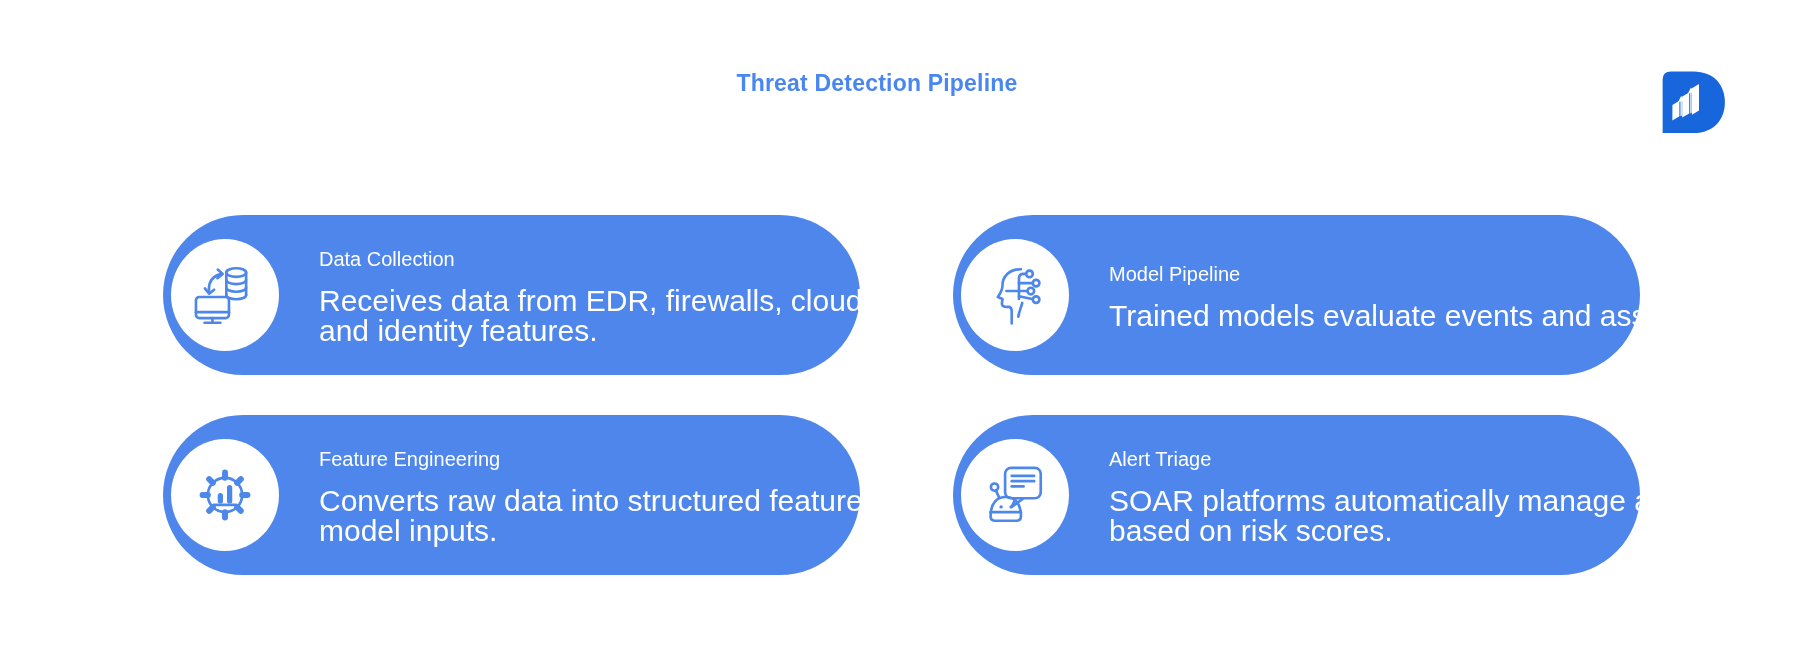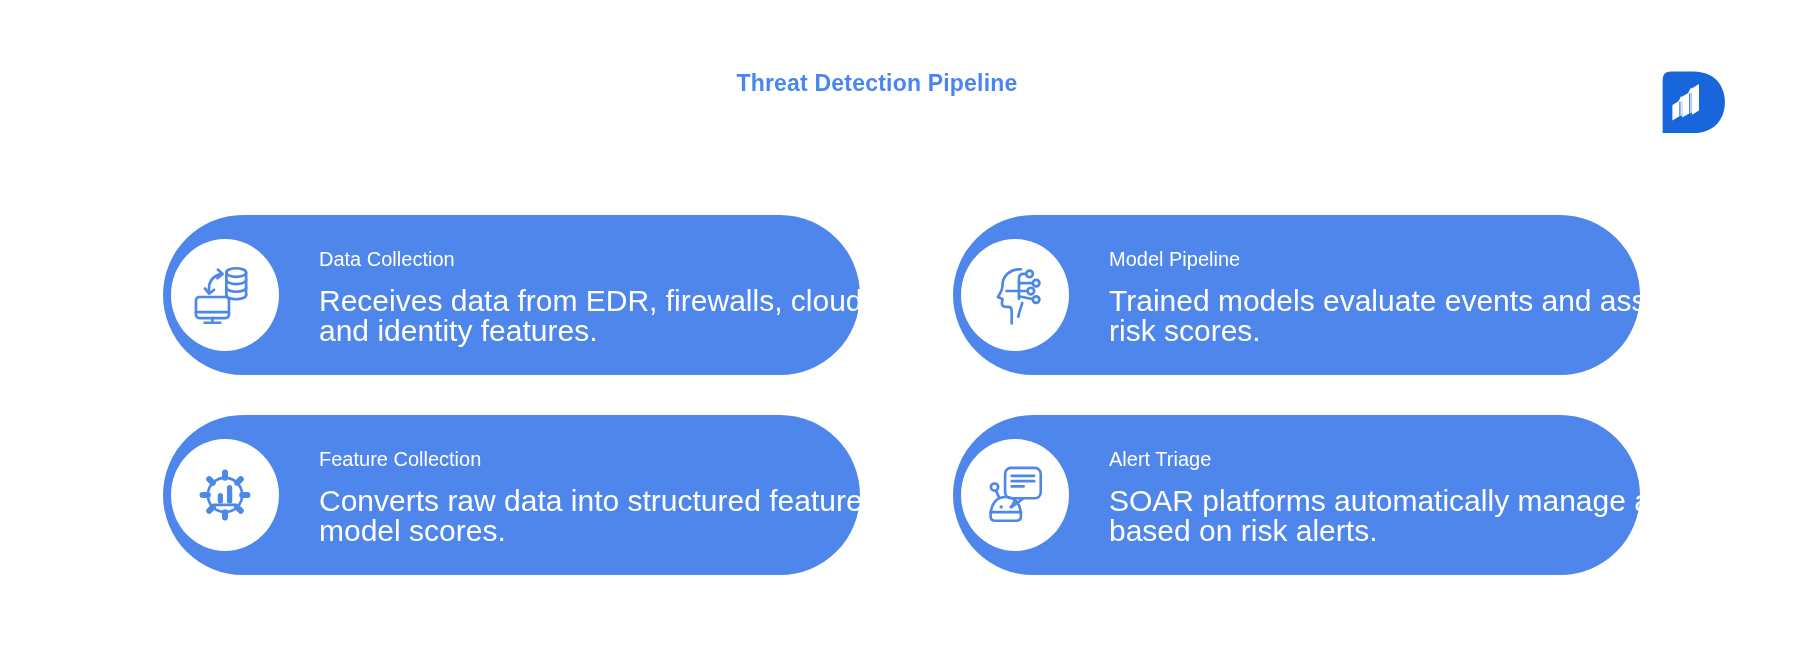--- a/index.html
+++ b/index.html
@@ -111,21 +111,20 @@
         <circle cx="82" cy="32" r="5"></circle>
         <path d="M56,44 H68"></path>
         <circle cx="74" cy="44" r="5"></circle>
         <path d="M56,52 L76,56"></path>
         <circle cx="82" cy="57" r="5"></circle>
       </svg>
     </div>
     <div class="card-text">
       <div class="card-title">Model Pipeline</div>
       <div class="card-desc-line">Trained models evaluate events and assign</div>
-      <div class="card-desc-line">risk scores.</div>
     </div>
   </div>
 
   <div class="card">
     <div class="icon-badge">
       <svg class="stroke-icon" viewBox="0 0 100 100">
         <circle cx="50" cy="50" r="26"></circle>
         <g stroke-width="9">
           <path d="M76,50 H84"></path>
           <path d="M68.4,68.4 L74,74"></path>
@@ -135,23 +134,23 @@
           <path d="M31.6,31.6 L26,26"></path>
           <path d="M50,24 V16"></path>
           <path d="M68.4,31.6 L74,26"></path>
         </g>
         <path d="M33,65 H67"></path>
         <path d="M43,59 V51" stroke-width="8"></path>
         <path d="M57,59 V39" stroke-width="8"></path>
       </svg>
     </div>
     <div class="card-text">
-      <div class="card-title">Feature Collection</div>
+      <div class="card-title">Feature Engineering</div>
       <div class="card-desc-line">Converts raw data into structured features for</div>
-      <div class="card-desc-line">model scores.</div>
+      <div class="card-desc-line">model inputs.</div>
     </div>
   </div>
 
   <div class="card">
     <div class="icon-badge">
       <svg class="stroke-icon" viewBox="0 0 100 100" stroke-width="3.8">
         <rect x="35" y="9" width="54" height="46" rx="9"></rect>
         <path d="M45,21 H79"></path>
         <path d="M45,29 H79"></path>
         <path d="M45,37 H63"></path>
@@ -160,17 +159,17 @@
         <path d="M13,76 H59"></path>
         <circle cx="29" cy="68" r="2.6" fill="#4d87ea" stroke="none"></circle>
         <circle cx="44" cy="68" r="2.6" fill="#4d87ea" stroke="none"></circle>
         <circle cx="19" cy="38" r="5.5"></circle>
         <path d="M21,43 L26,54"></path>
       </svg>
     </div>
     <div class="card-text">
       <div class="card-title">Alert Triage</div>
       <div class="card-desc-line">SOAR platforms automatically manage alerts</div>
-      <div class="card-desc-line">based on risk alerts.</div>
+      <div class="card-desc-line">based on risk scores.</div>
     </div>
   </div>
 
 </div>
 
 </body></html>

